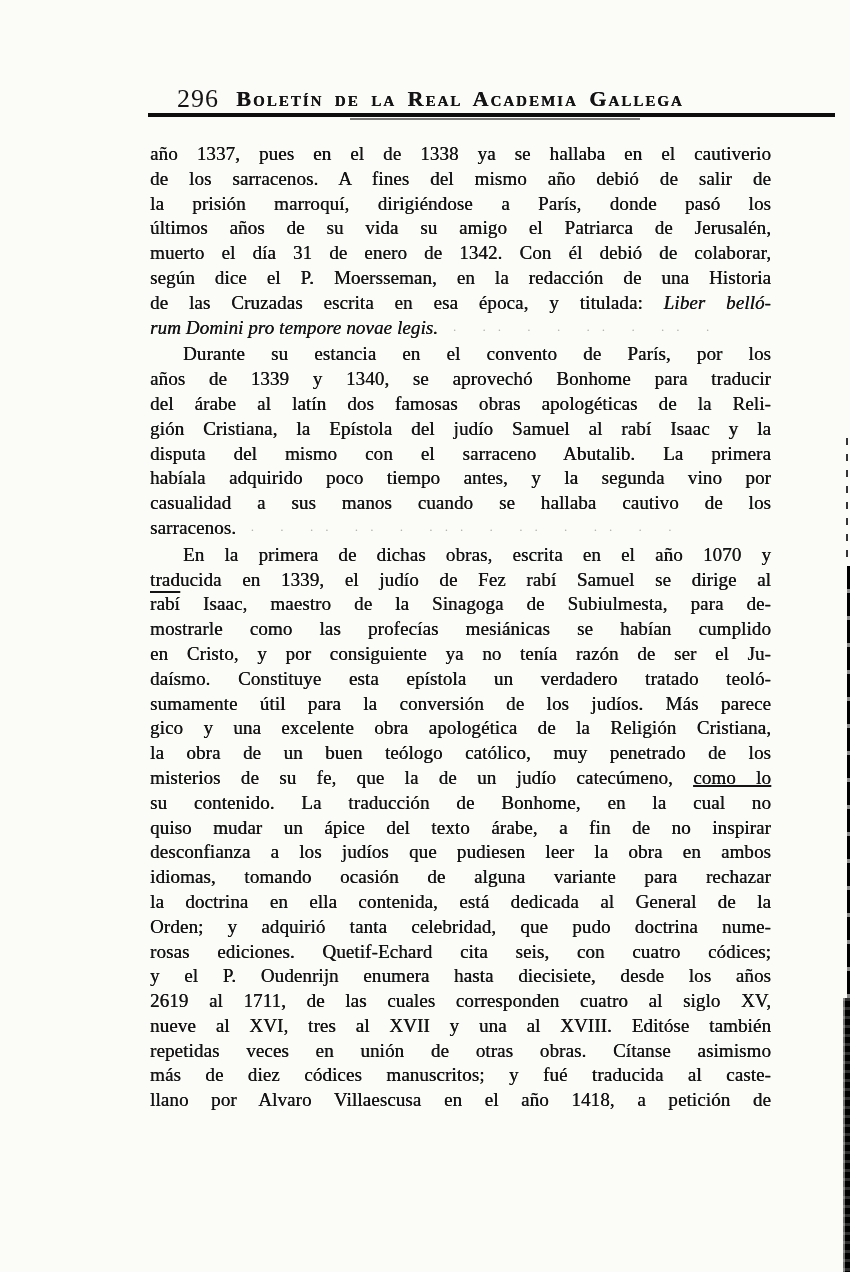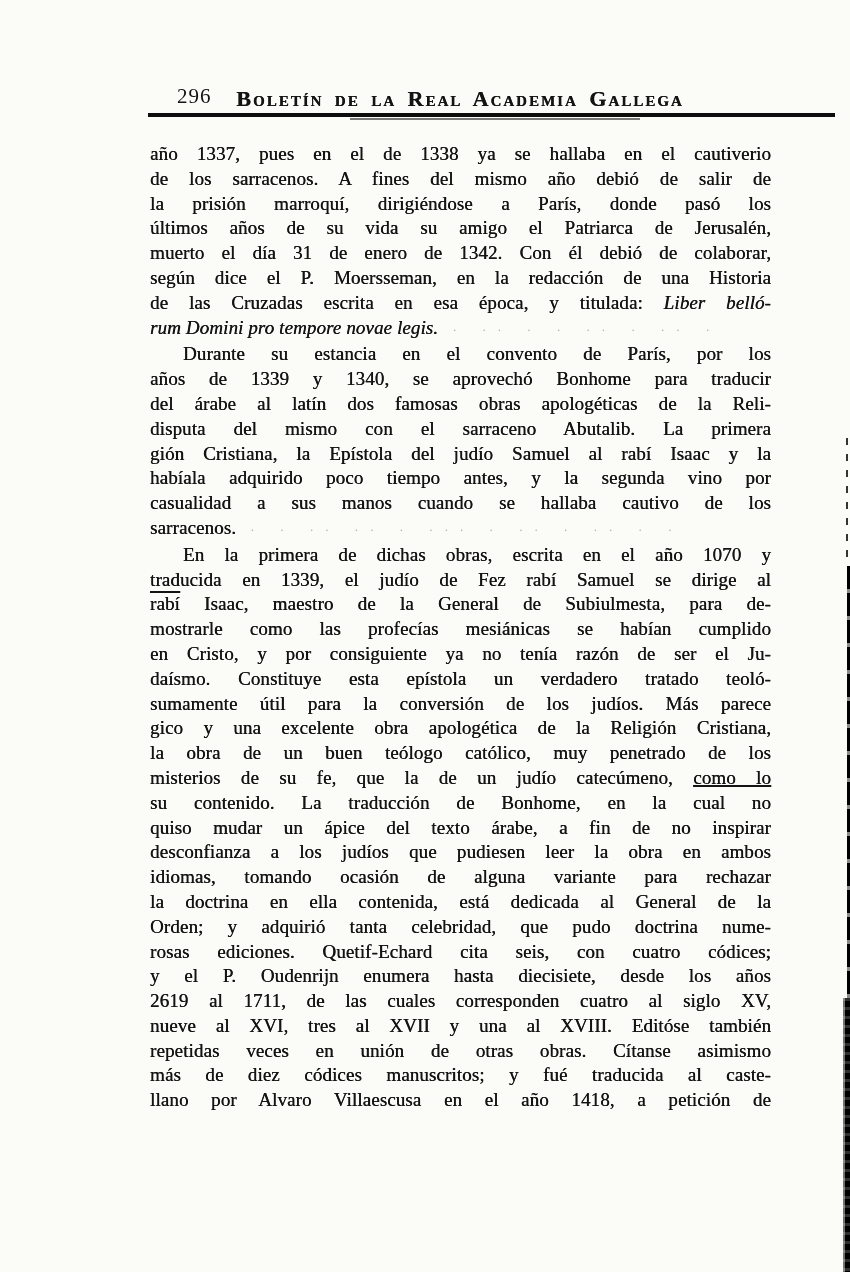--- a/index.html
+++ b/index.html
@@ -6,21 +6,21 @@
   body {
     width: 850px; height: 1272px;
     position: relative;
     background: var(--paper, #fbfbf8);
     font-family: "Liberation Serif", "DejaVu Serif", serif;
     color: var(--ink, #141414);
     overflow: hidden;
   }
   .page-number {
     position: absolute; left: 177px; top: 84px;
-    font-size: 21px; letter-spacing: 1px;
+    font-size: 26px; letter-spacing: 1px;
   }
   .header-title-wrap {
     position: absolute; left: 150px; top: 86px; width: 620px;
     text-align: center;
   }
   .header-title {
     font-variant-caps: small-caps;
     font-weight: bold;
     font-size: 22px;
     letter-spacing: 2px;
@@ -92,30 +92,30 @@
       <div class="line"><span>últimos años de su vida su amigo el Patriarca de Jerusalén,</span></div>
       <div class="line"><span>muerto el día 31 de enero de 1342. Con él debió de colaborar,</span></div>
       <div class="line"><span>según dice el P. Moersseman, en la redacción de una Historia</span></div>
       <div class="line"><span>de las Cruzadas escrita en esa época, y titulada: </span><span class="italic">Liber belló-</span></div>
       <div class="line end"><span class="italic">rum Domini pro tempore novae legis.</span><span class="noise">  · ·· · · ·· · ·· ·</span></div>
     </div>
     <div class="paragraph">
       <div class="line indent"><span>Durante su estancia en el convento de París, por los</span></div>
       <div class="line"><span>años de 1339 y 1340, se aprovechó Bonhome para traducir</span></div>
       <div class="line"><span>del árabe al latín dos famosas obras apologéticas de la Reli-</span></div>
+      <div class="line"><span>gión Cristiana, la Epístola del judío Samuel al rabí Isaac y la</span></div>
       <div class="line"><span>disputa del mismo con el sarraceno Abutalib. La primera</span></div>
-      <div class="line"><span>gión Cristiana, la Epístola del judío Samuel al rabí Isaac y la</span></div>
       <div class="line"><span>habíala adquirido poco tiempo antes, y la segunda vino por</span></div>
       <div class="line"><span>casualidad a sus manos cuando se hallaba cautivo de los</span></div>
       <div class="line end"><span>sarracenos.</span><span class="noise">  · · ·· ·· · ··· · ·· · ·· · ·</span></div>
     </div>
     <div class="paragraph">
       <div class="line indent"><span>En la primera de dichas obras, escrita en el año 1070 y</span></div>
       <div class="line"><span>traducida en 1339, el judío de Fez rabí Samuel se dirige al</span></div>
-      <div class="line"><span class="overline">rabí</span><span> Isaac, maestro de la General de Subiulmesta, para de-</span></div>
+      <div class="line"><span class="overline">rabí</span><span> Isaac, maestro de la Sinagoga de Subiulmesta, para de-</span></div>
       <div class="line"><span>mostrarle como las profecías mesiánicas se habían cumplido</span></div>
       <div class="line"><span>en Cristo, y por consiguiente ya no tenía razón de ser el Ju-</span></div>
       <div class="line"><span>daísmo. Constituye esta epístola un verdadero tratado teoló-</span></div>
       <div class="line"><span>sumamente útil para la conversión de los judíos. Más parece</span></div>
       <div class="line"><span>gico y una excelente obra apologética de la Religión Cristiana,</span></div>
       <div class="line"><span>la obra de un buen teólogo católico, muy penetrado de los</span></div>
       <div class="line"><span>misterios de su fe, que la de un judío catecúmeno, </span><span class="underline">como lo</span></div>
       <div class="line"><span>su contenido. La traducción de Bonhome, en la cual no</span></div>
       <div class="line"><span>quiso mudar un ápice del texto árabe, a fin de no inspirar</span></div>
       <div class="line"><span>desconfianza a los judíos que pudiesen leer la obra en ambos</span></div>

